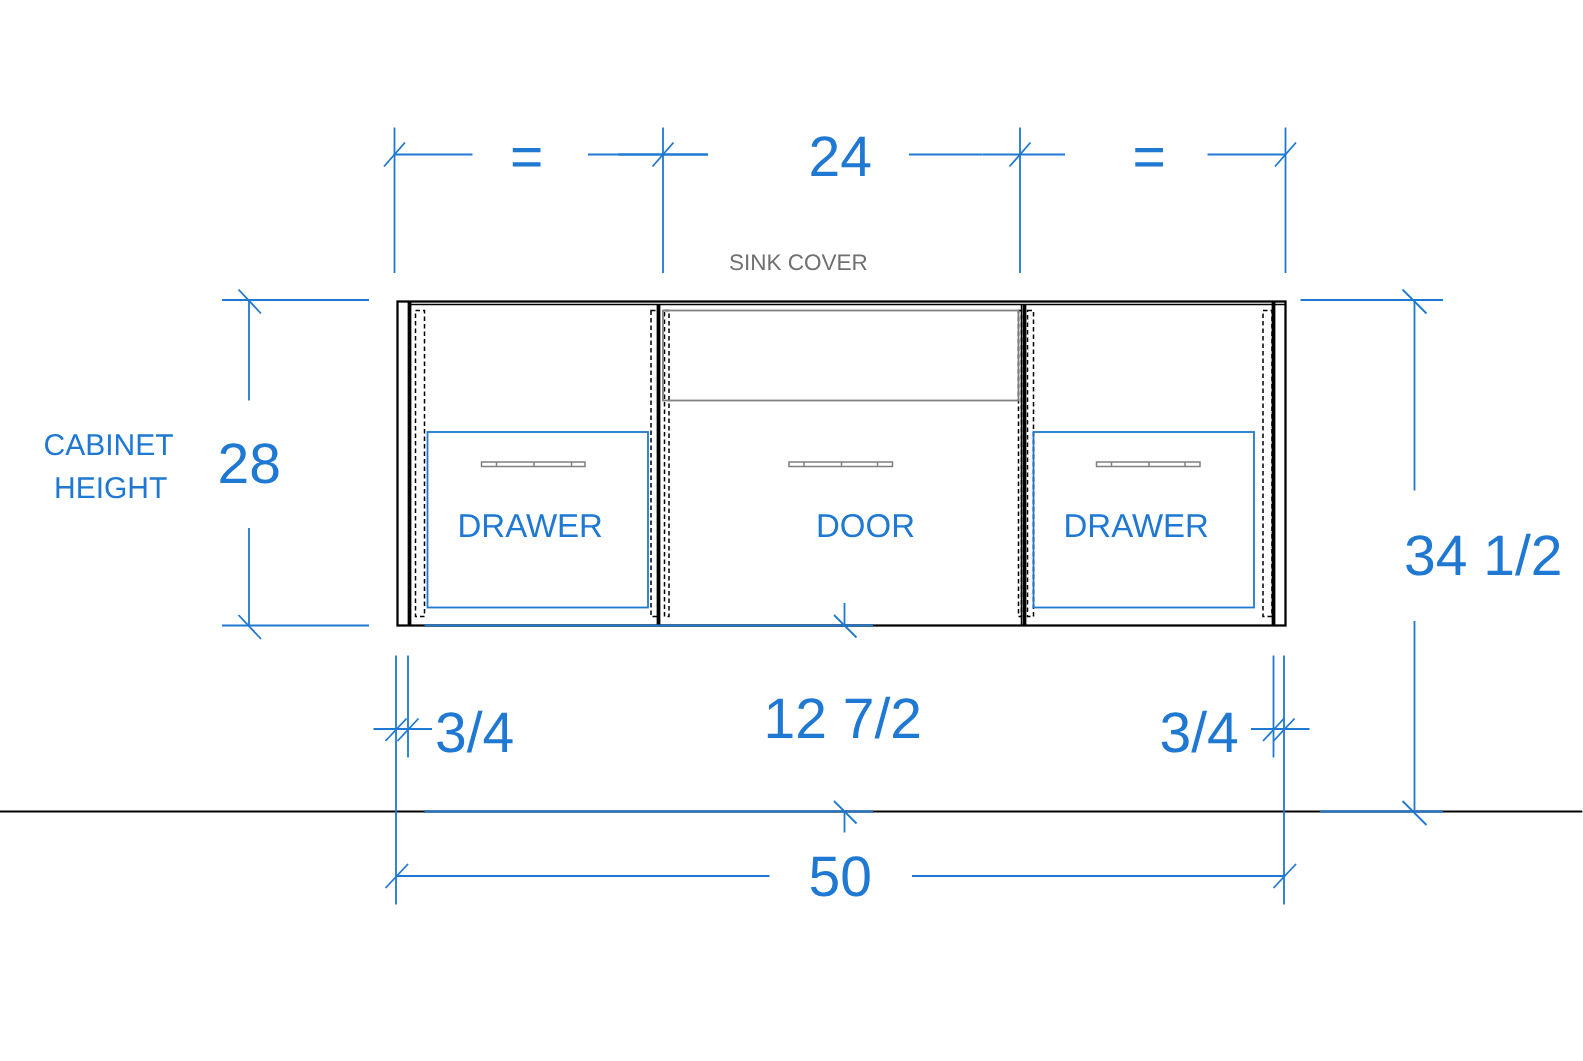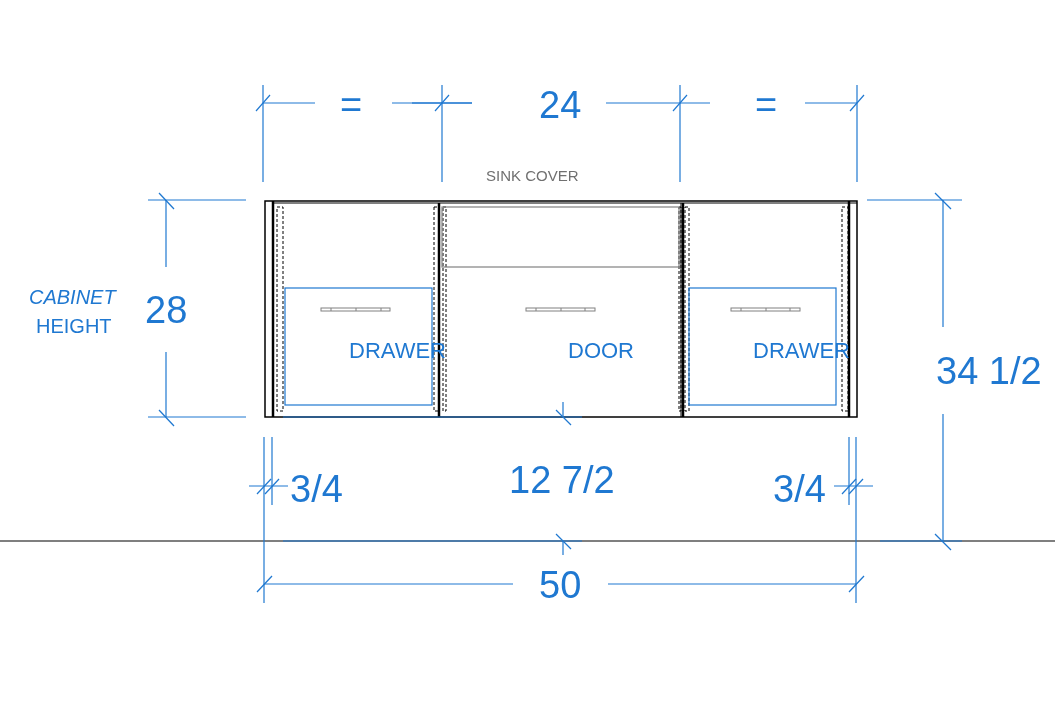--- a/index.html
+++ b/index.html
@@ -5,21 +5,21 @@
     html, body { margin: 0; padding: 0; background: #ffffff; }
     body { width: 1055px; height: 707px; overflow: hidden; position: relative; }
     svg { position: absolute; left: 0; top: 0; }
     .dim { stroke: #1f78d1; stroke-width: 1.2; fill: none; }
     .obj { stroke: #000000; fill: none; }
     .gray { stroke: #808080; fill: none; stroke-width: 1.2; }
     .dash { stroke: #000000; stroke-width: 1; stroke-dasharray: 3 2; fill: none; }
     .tick { stroke: #1f78d1; stroke-width: 1.2; }
     .lbl { position: absolute; font-family: "Liberation Sans", sans-serif; color: #1f78d1; white-space: nowrap; line-height: 1; }
     .big { font-size: 38px; }
-    .med { font-size: 22px; margin-left: 44px; }
+    .med { font-size: 22px; }
     .sm { font-size: 20px; }
     .gray-lbl { color: #707070; font-size: 15px; }
   </style>
 </head>
 <body>
 
 <svg width="1055" height="707" viewBox="0 0 1055 707">
 
   <line x1="0" y1="541" x2="1055" y2="541" stroke="#000" stroke-width="1.2"></line>
 
@@ -136,26 +136,26 @@
     <line x1="849" y1="592" x2="864" y2="576" class="tick"></line>
   </g>
 </svg>
 
 <div class="lbl big" style="left:340px; top:86px;">=</div>
 <div class="lbl big" style="left:539px; top:86px;">24</div>
 <div class="lbl big" style="left:755px; top:86px;">=</div>
 
 <div class="lbl gray-lbl" style="left:486px; top:168px;">SINK COVER</div>
 
-<div class="lbl sm" style="left:29px; top:287px;font-style:italic;">CABINET</div>
+<div class="lbl sm" style="left:29px; top:287px;">CABINET</div>
 <div class="lbl sm" style="left:36px; top:316px;">HEIGHT</div>
 <div class="lbl big" style="left:145px; top:291px;">28</div>
 
 <div class="lbl med" style="left:305px; top:340px;">DRAWER</div>
-<div class="lbl med" style="left:524px; top:340px;">DOOR</div>
+<div class="lbl med" style="left:544px; top:340px;">DOOR</div>
 <div class="lbl med" style="left:709px; top:340px;">DRAWER</div>
 
 <div class="lbl big" style="left:936px; top:352px;">34 1/2</div>
 
 <div class="lbl big" style="left:290px; top:470px;">3/4</div>
 <div class="lbl big" style="left:509px; top:461px;">12 7/2</div>
 <div class="lbl big" style="left:773px; top:470px;">3/4</div>
 
 <div class="lbl big" style="left:539px; top:566px;">50</div>
 

